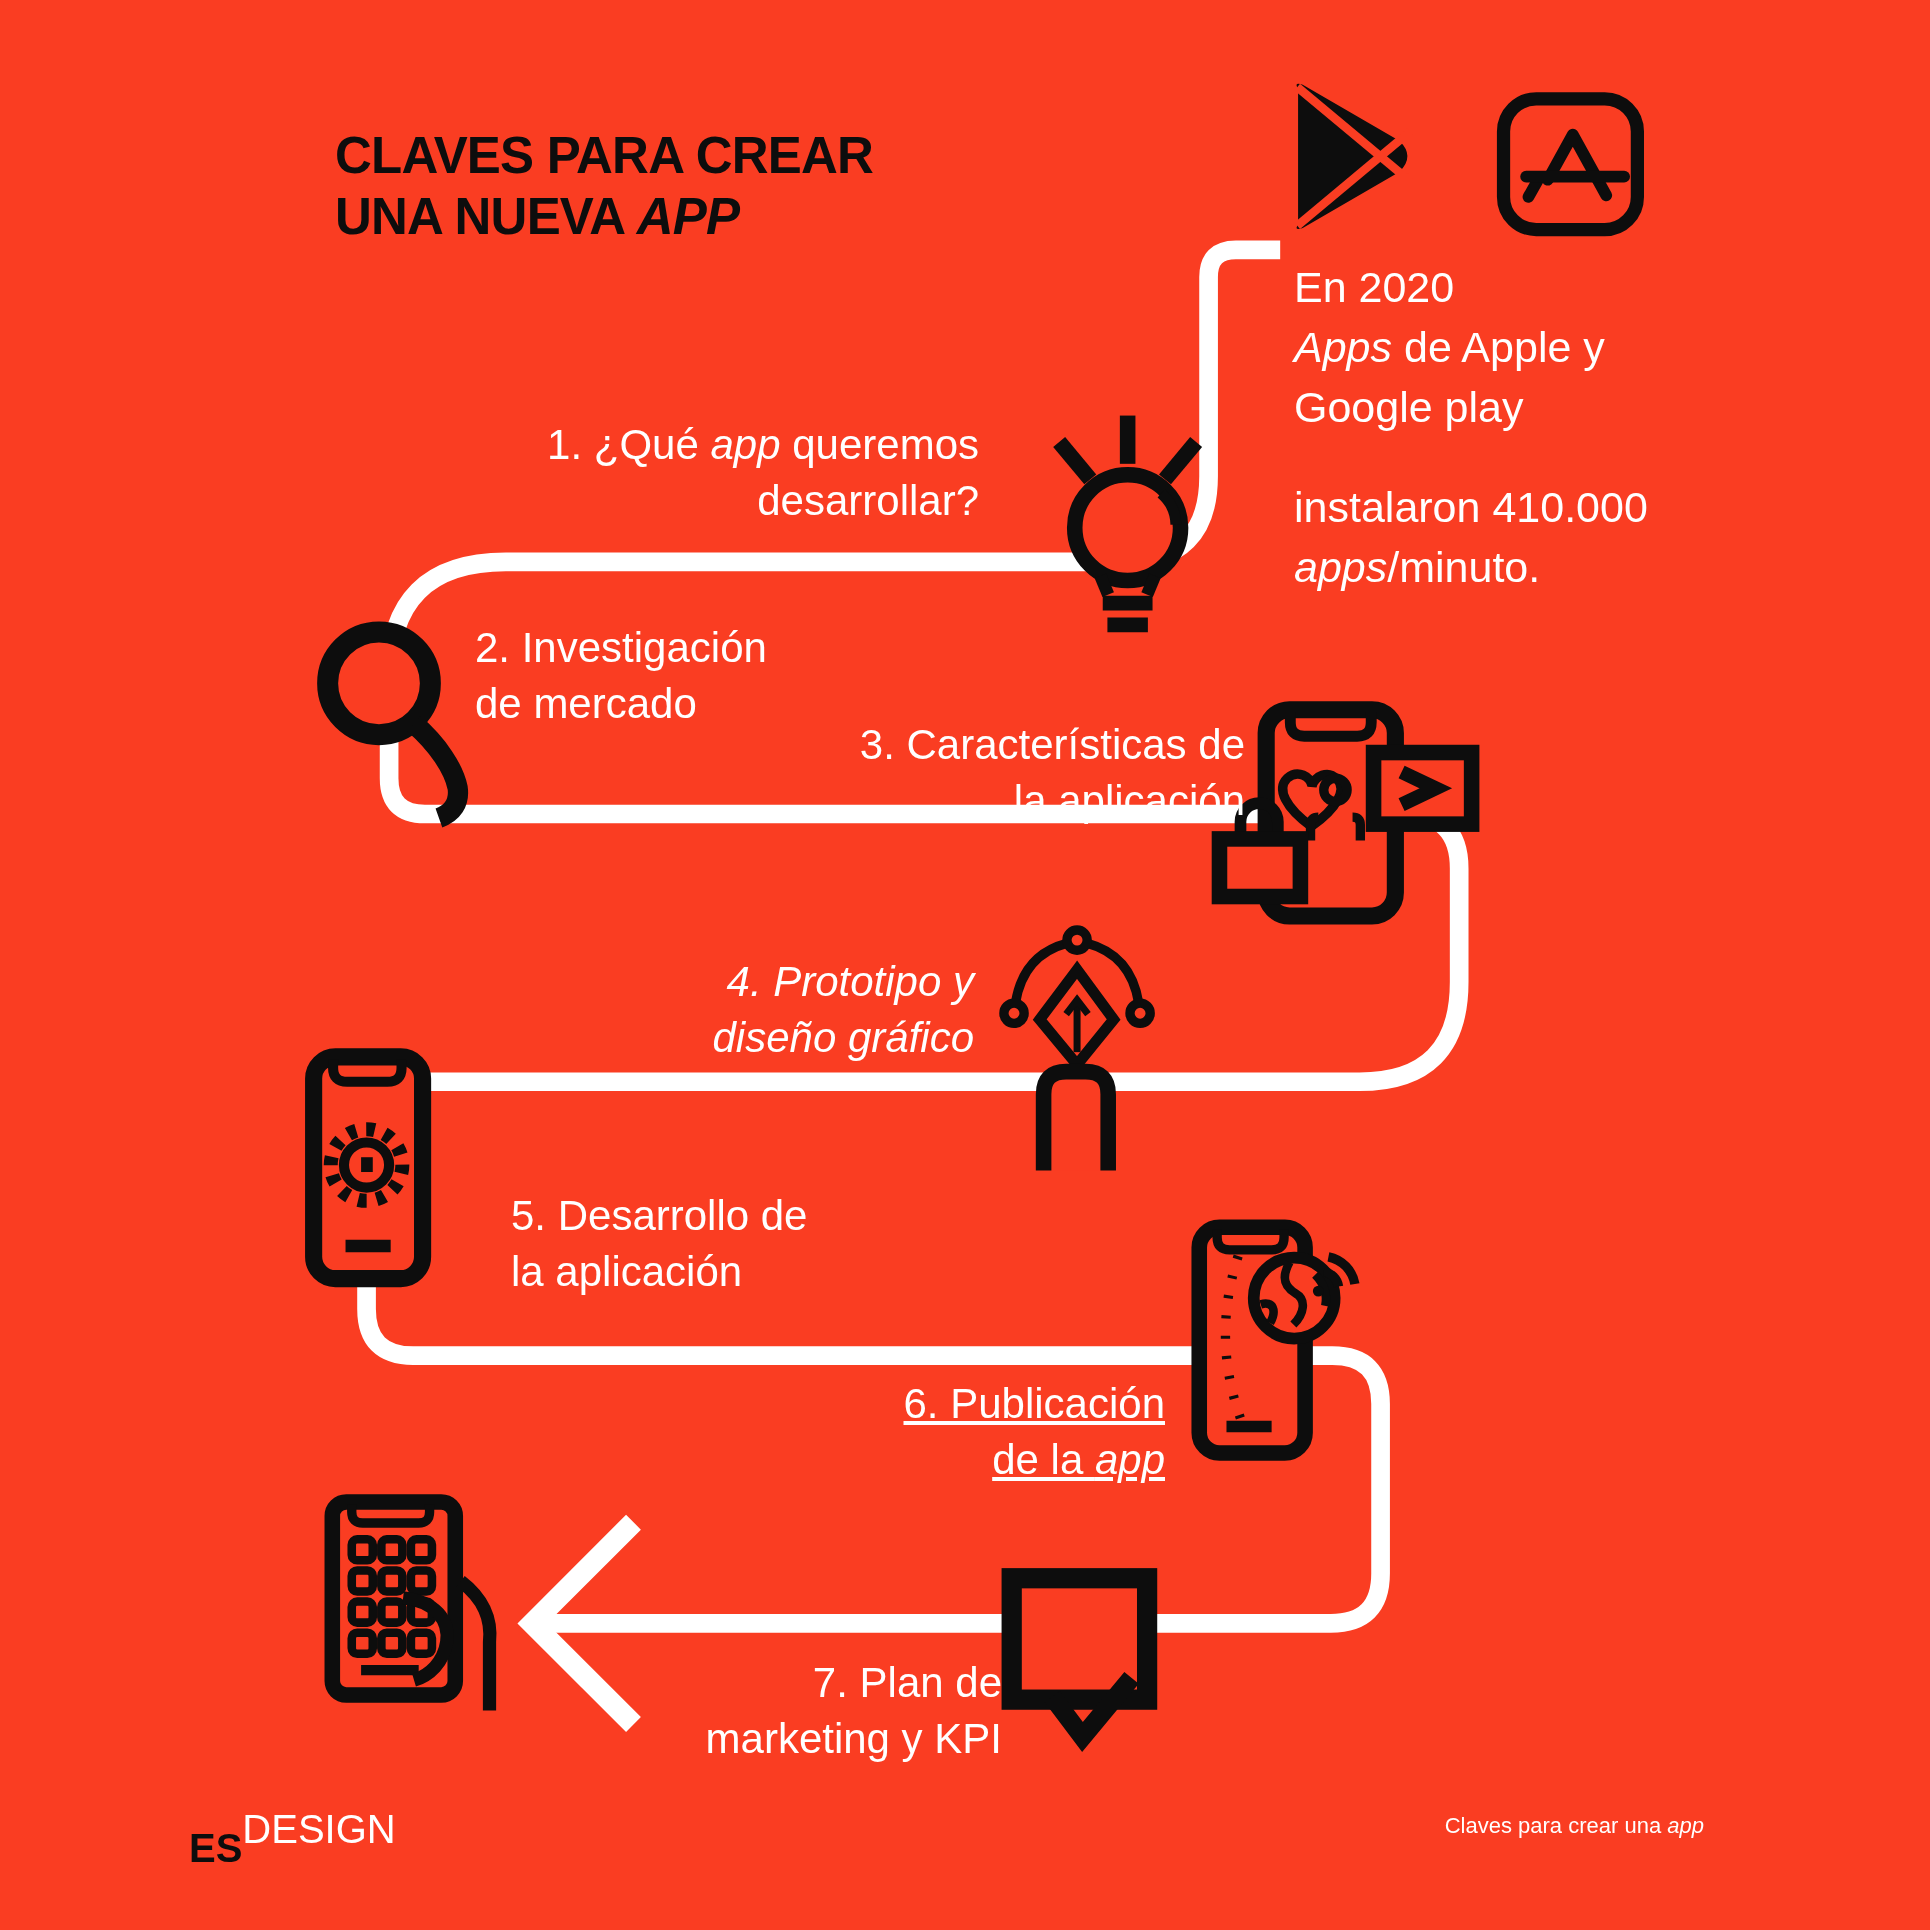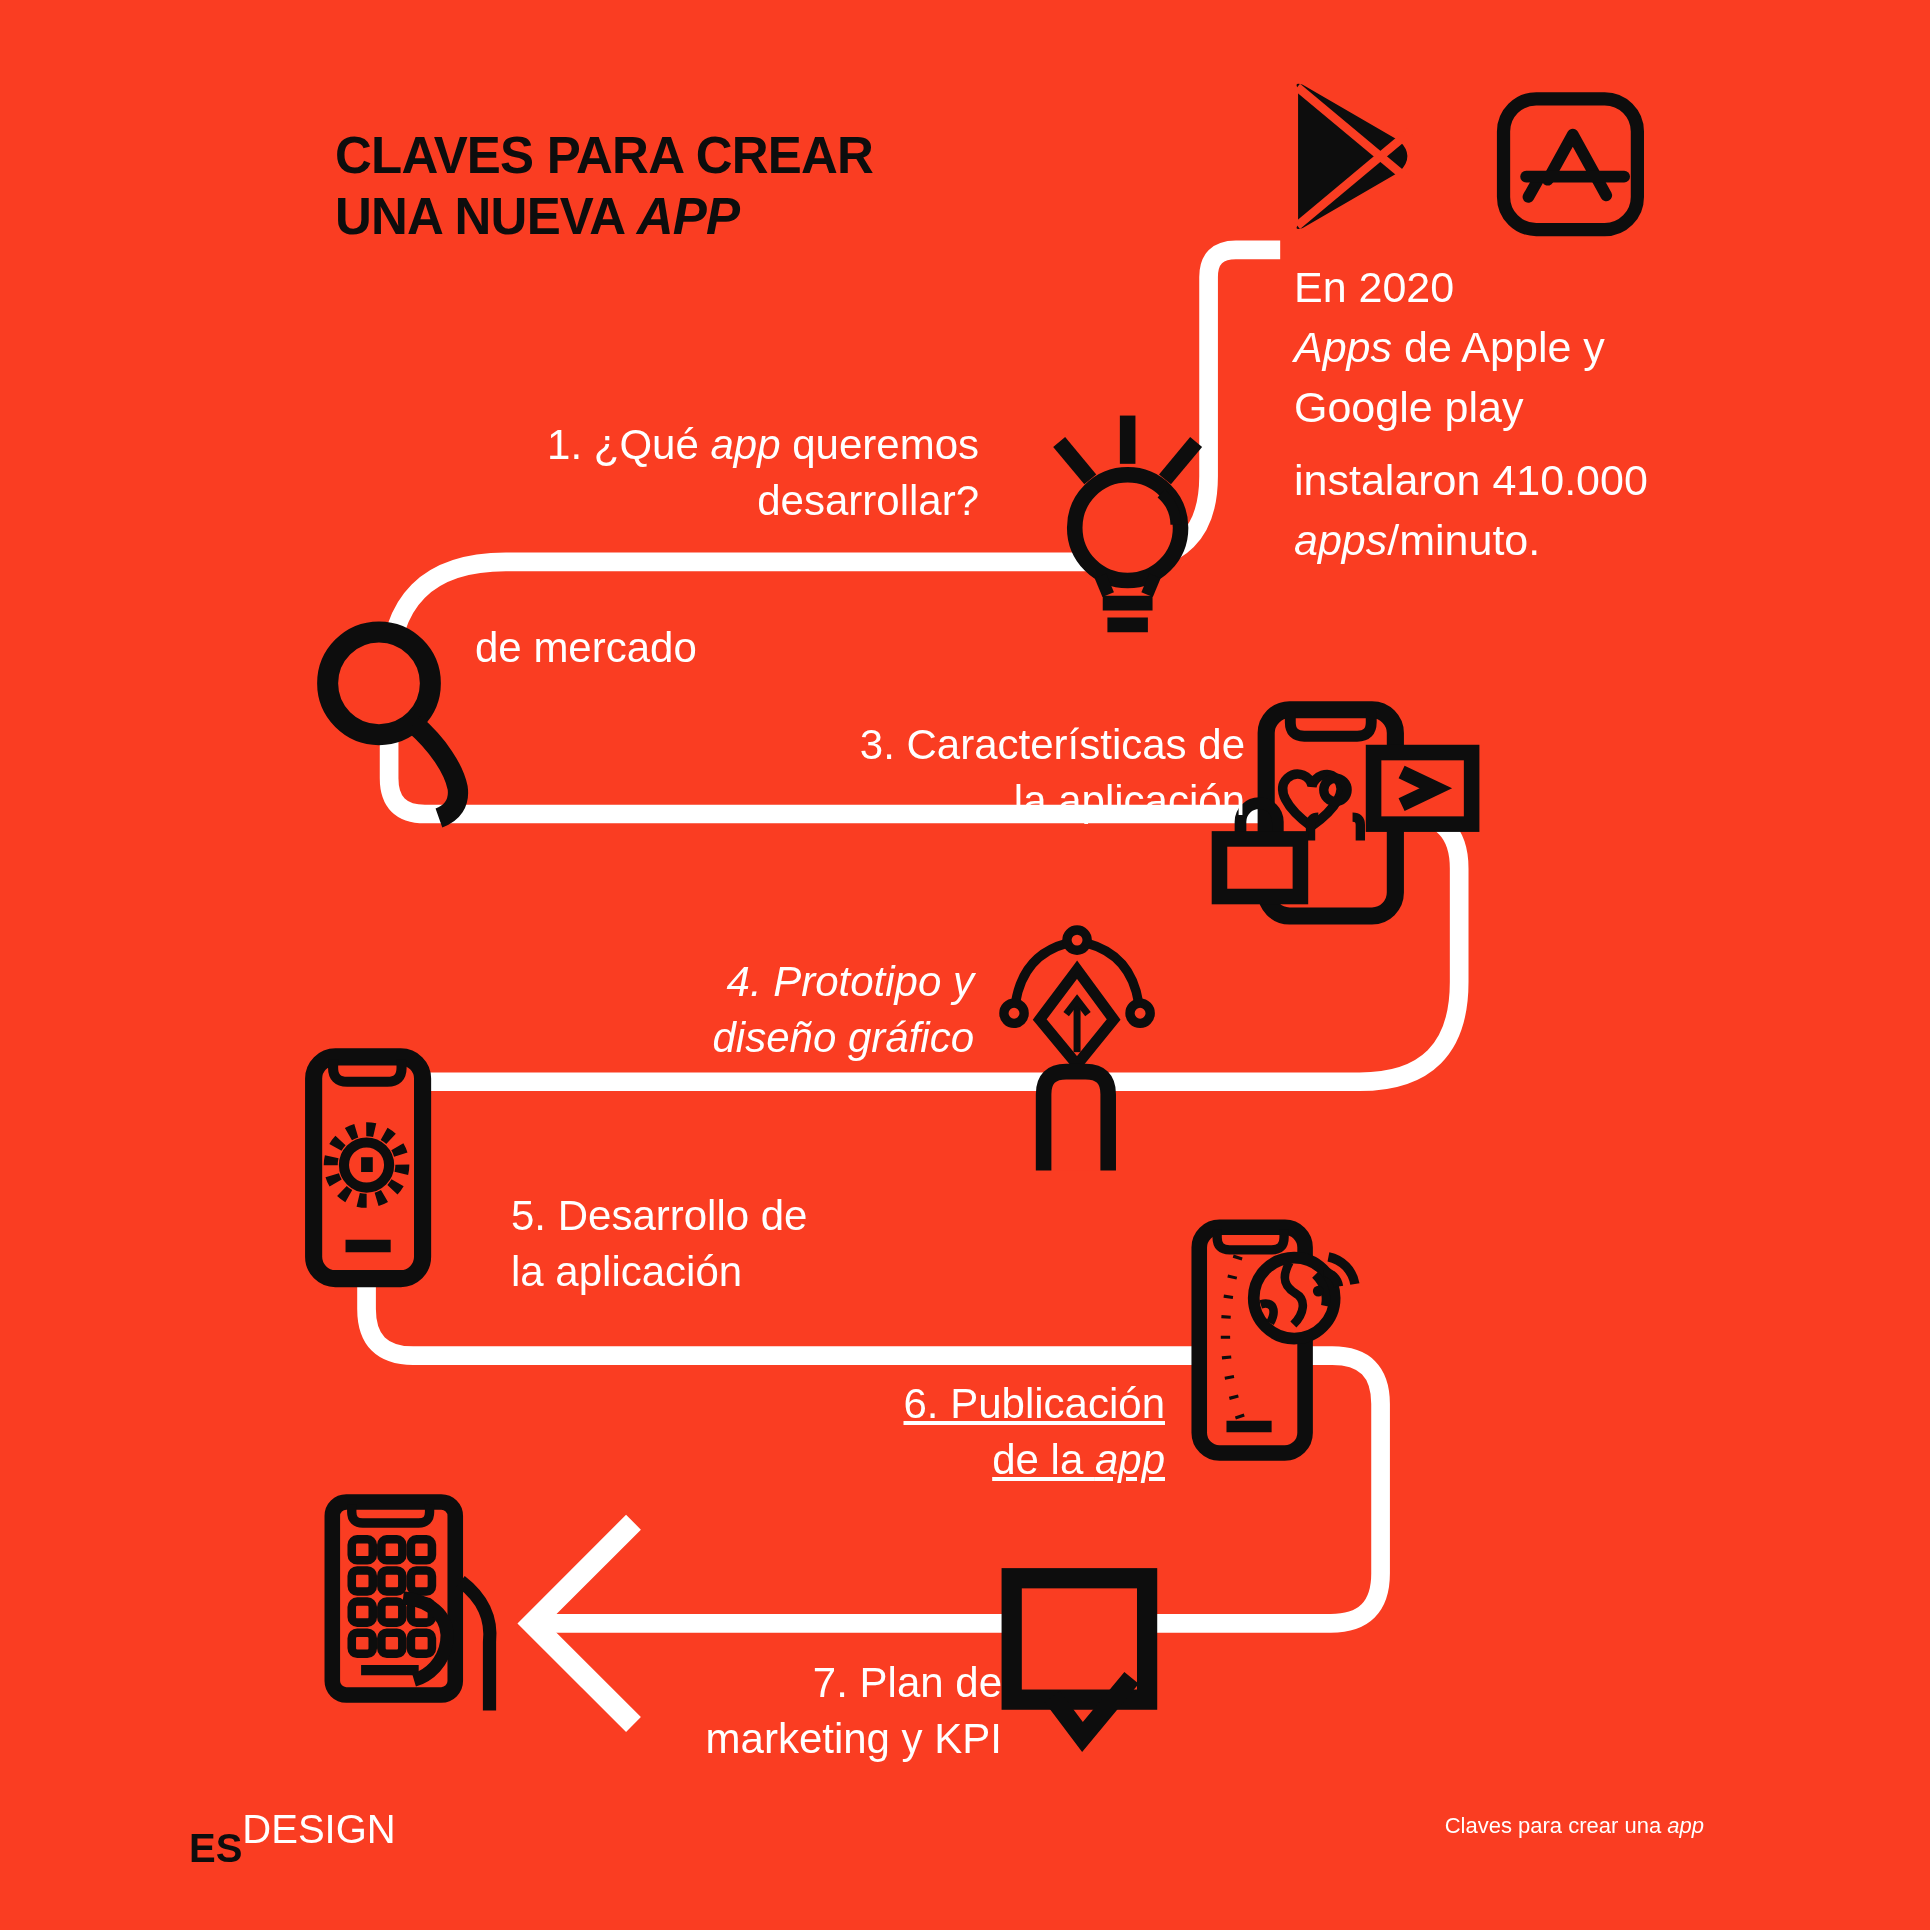--- a/index.html
+++ b/index.html
@@ -10,21 +10,21 @@
     font-family:"Liberation Sans", sans-serif;
     -webkit-font-smoothing:antialiased;
   }
   #stage{position:absolute;inset:0;width:1930px;height:1646px;}
   svg#art{position:absolute;left:0;top:0;width:1930px;height:1930px;}
   .txt{position:absolute;white-space:nowrap;}
   .ink{color:#0D0D0D;}
   .light{color:#FFFFFF;}
   .title{font-size:51px;line-height:61px;font-weight:700;letter-spacing:-0.8px;}
   .stat{font-size:43px;line-height:60px;font-weight:400;}
-  .stat .para2{margin-top:13px;}
+  .stat .para2{margin-top:40px;}
   .step{font-size:42px;line-height:56px;font-weight:400;}
   .right{text-align:right;}
   .it{font-style:italic;}
   .brand{left:189px;top:1807px;font-size:40px;display:flex;align-items:flex-start;}
   .brand .es{color:#0D0D0D;font-weight:700;margin-top:18.7px;letter-spacing:0;}
   .brand .design{color:#FFFFFF;font-weight:500;}
   .caption{right:226px;top:1813px;font-size:22px;}
 </style>
 </head>
 <body>
@@ -161,20 +161,21 @@
     <div class="para2">instalaron 410.000</div>
     <div><span class="it">apps</span><span>/minuto.</span></div>
   </div>
 
   <div class="txt light step right" style="right:951px;top:417px;">
     <div><span>1. ¿Qué </span><span class="it">app</span><span> queremos</span></div>
     <div>desarrollar?</div>
   </div>
 
   <div class="txt light step" style="left:475px;top:620px;">
+    <div>2. Investigación</div>
     <div>de mercado</div>
   </div>
 
   <div class="txt light step right" style="right:685px;top:717px;">
     <div>3. Características de</div>
     <div>la aplicación</div>
   </div>
 
   <div class="txt light step right" style="right:956px;top:954px;font-style:italic;">
     <div>4. Prototipo y</div>

